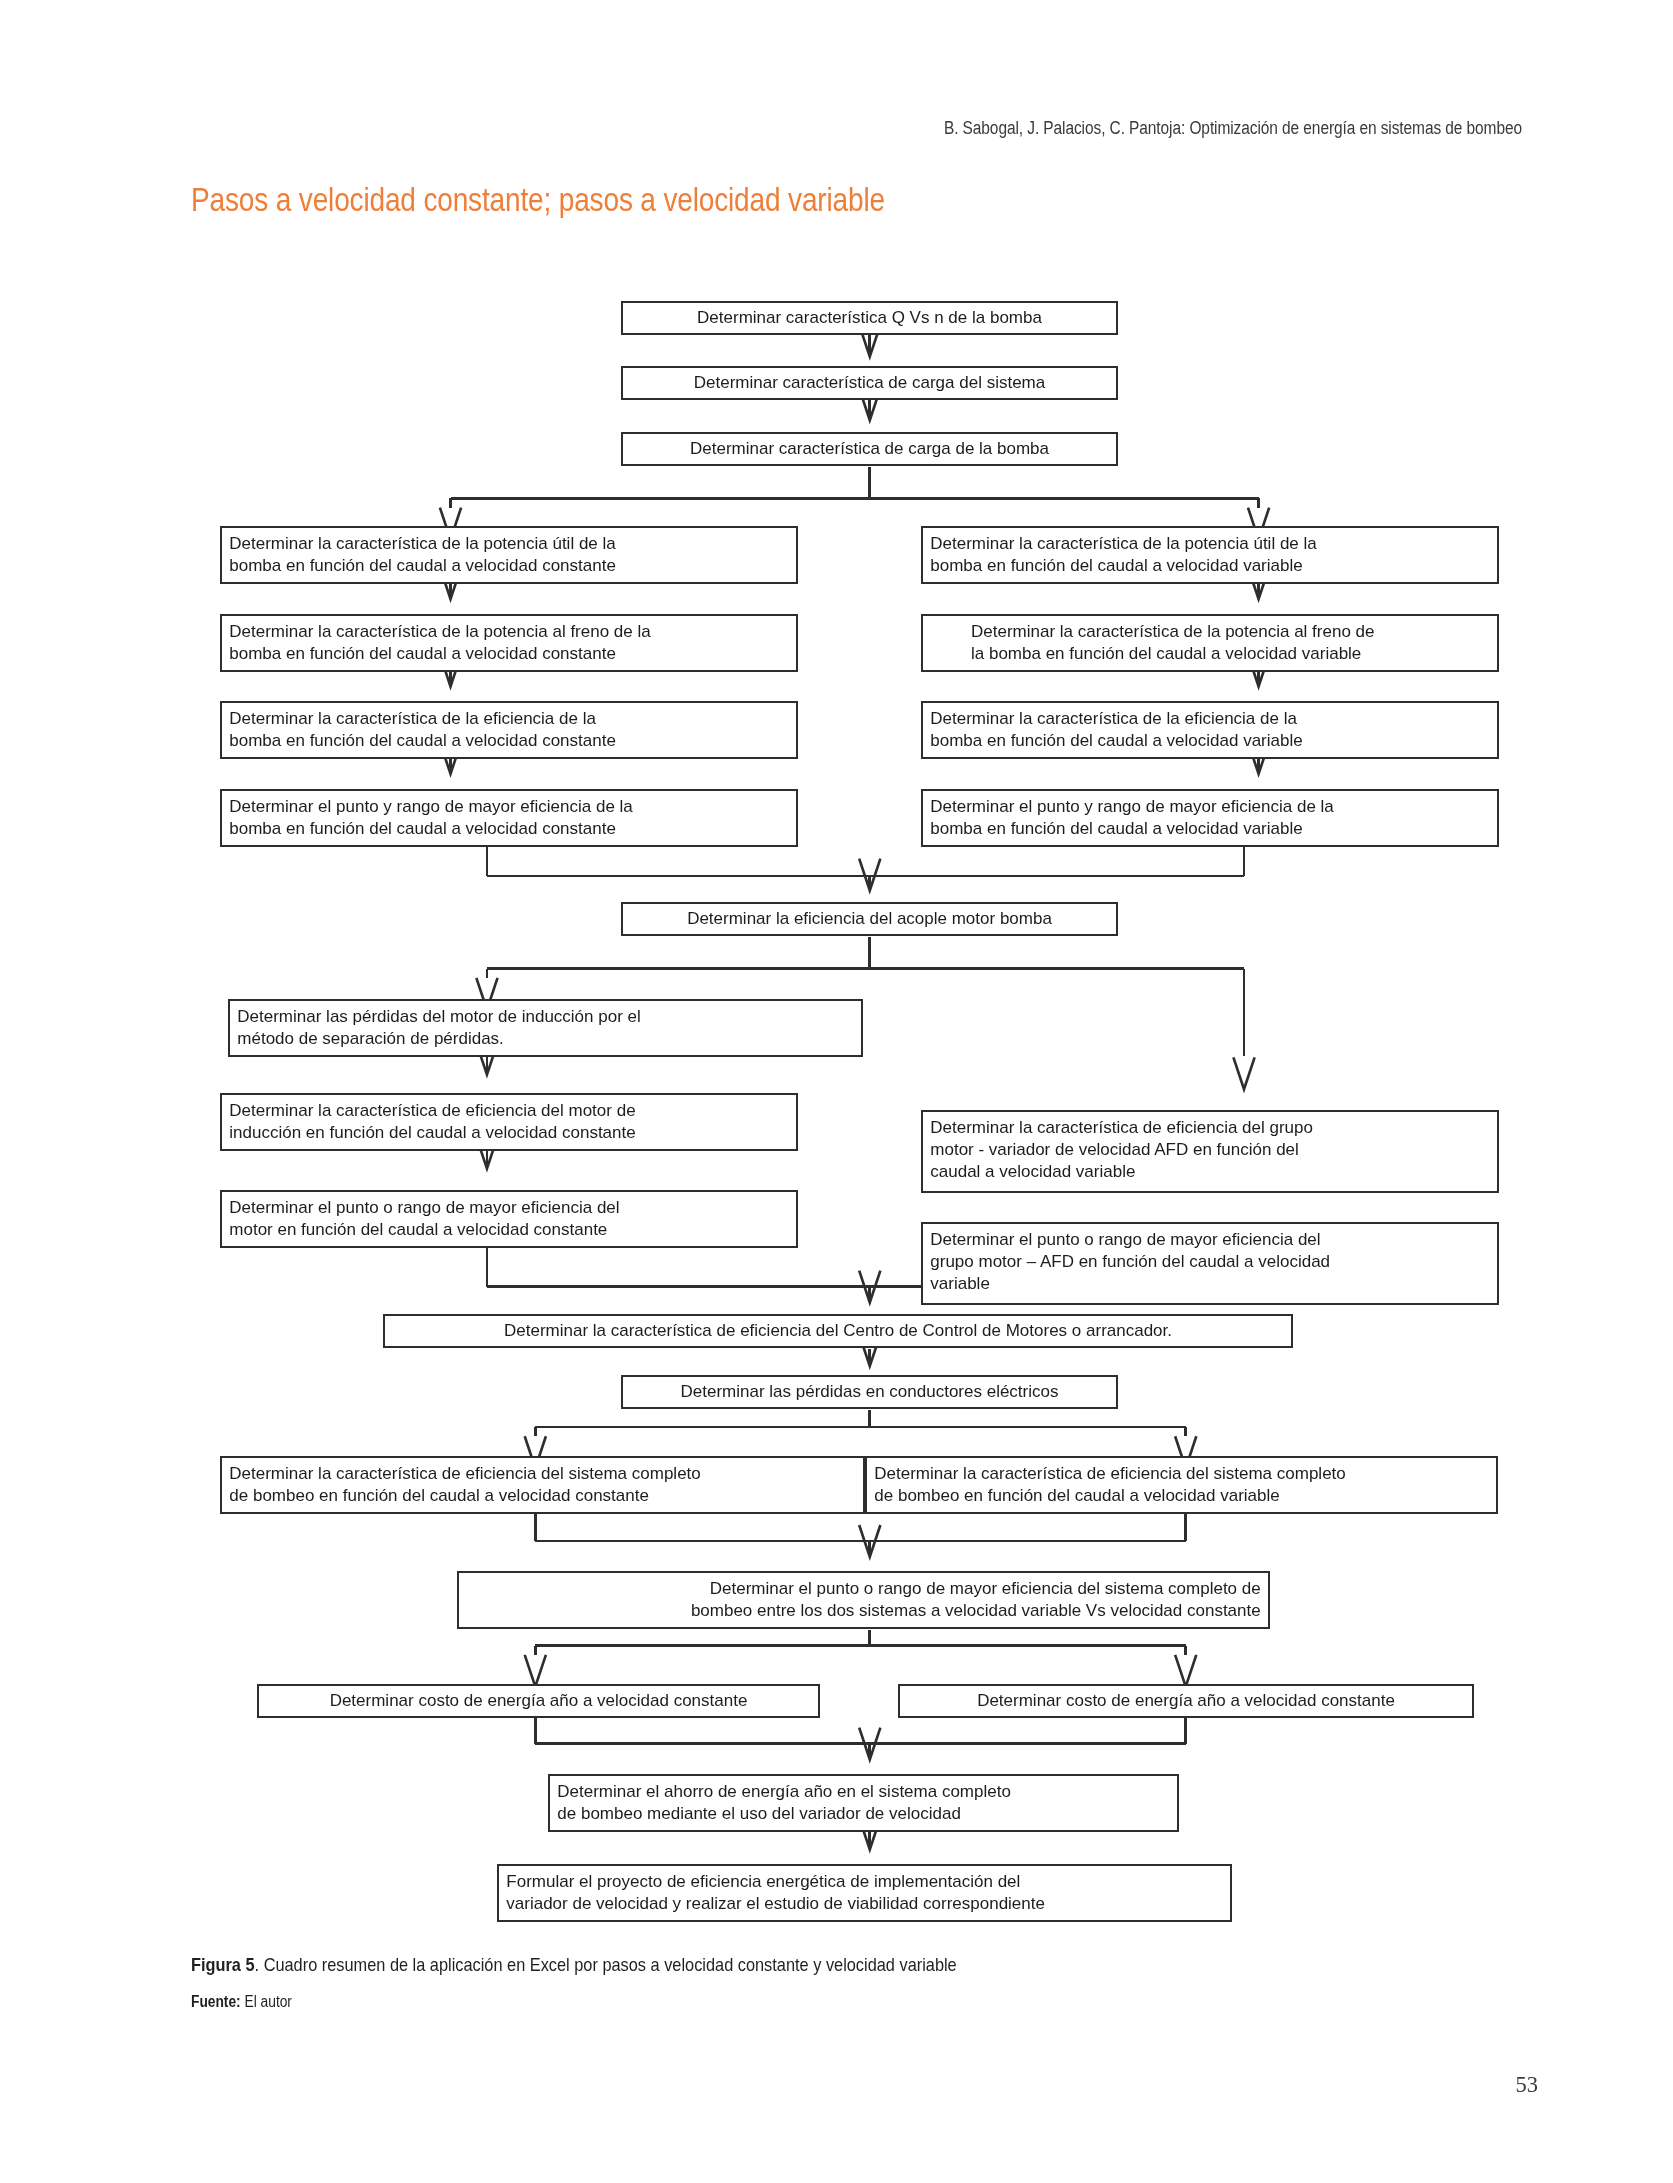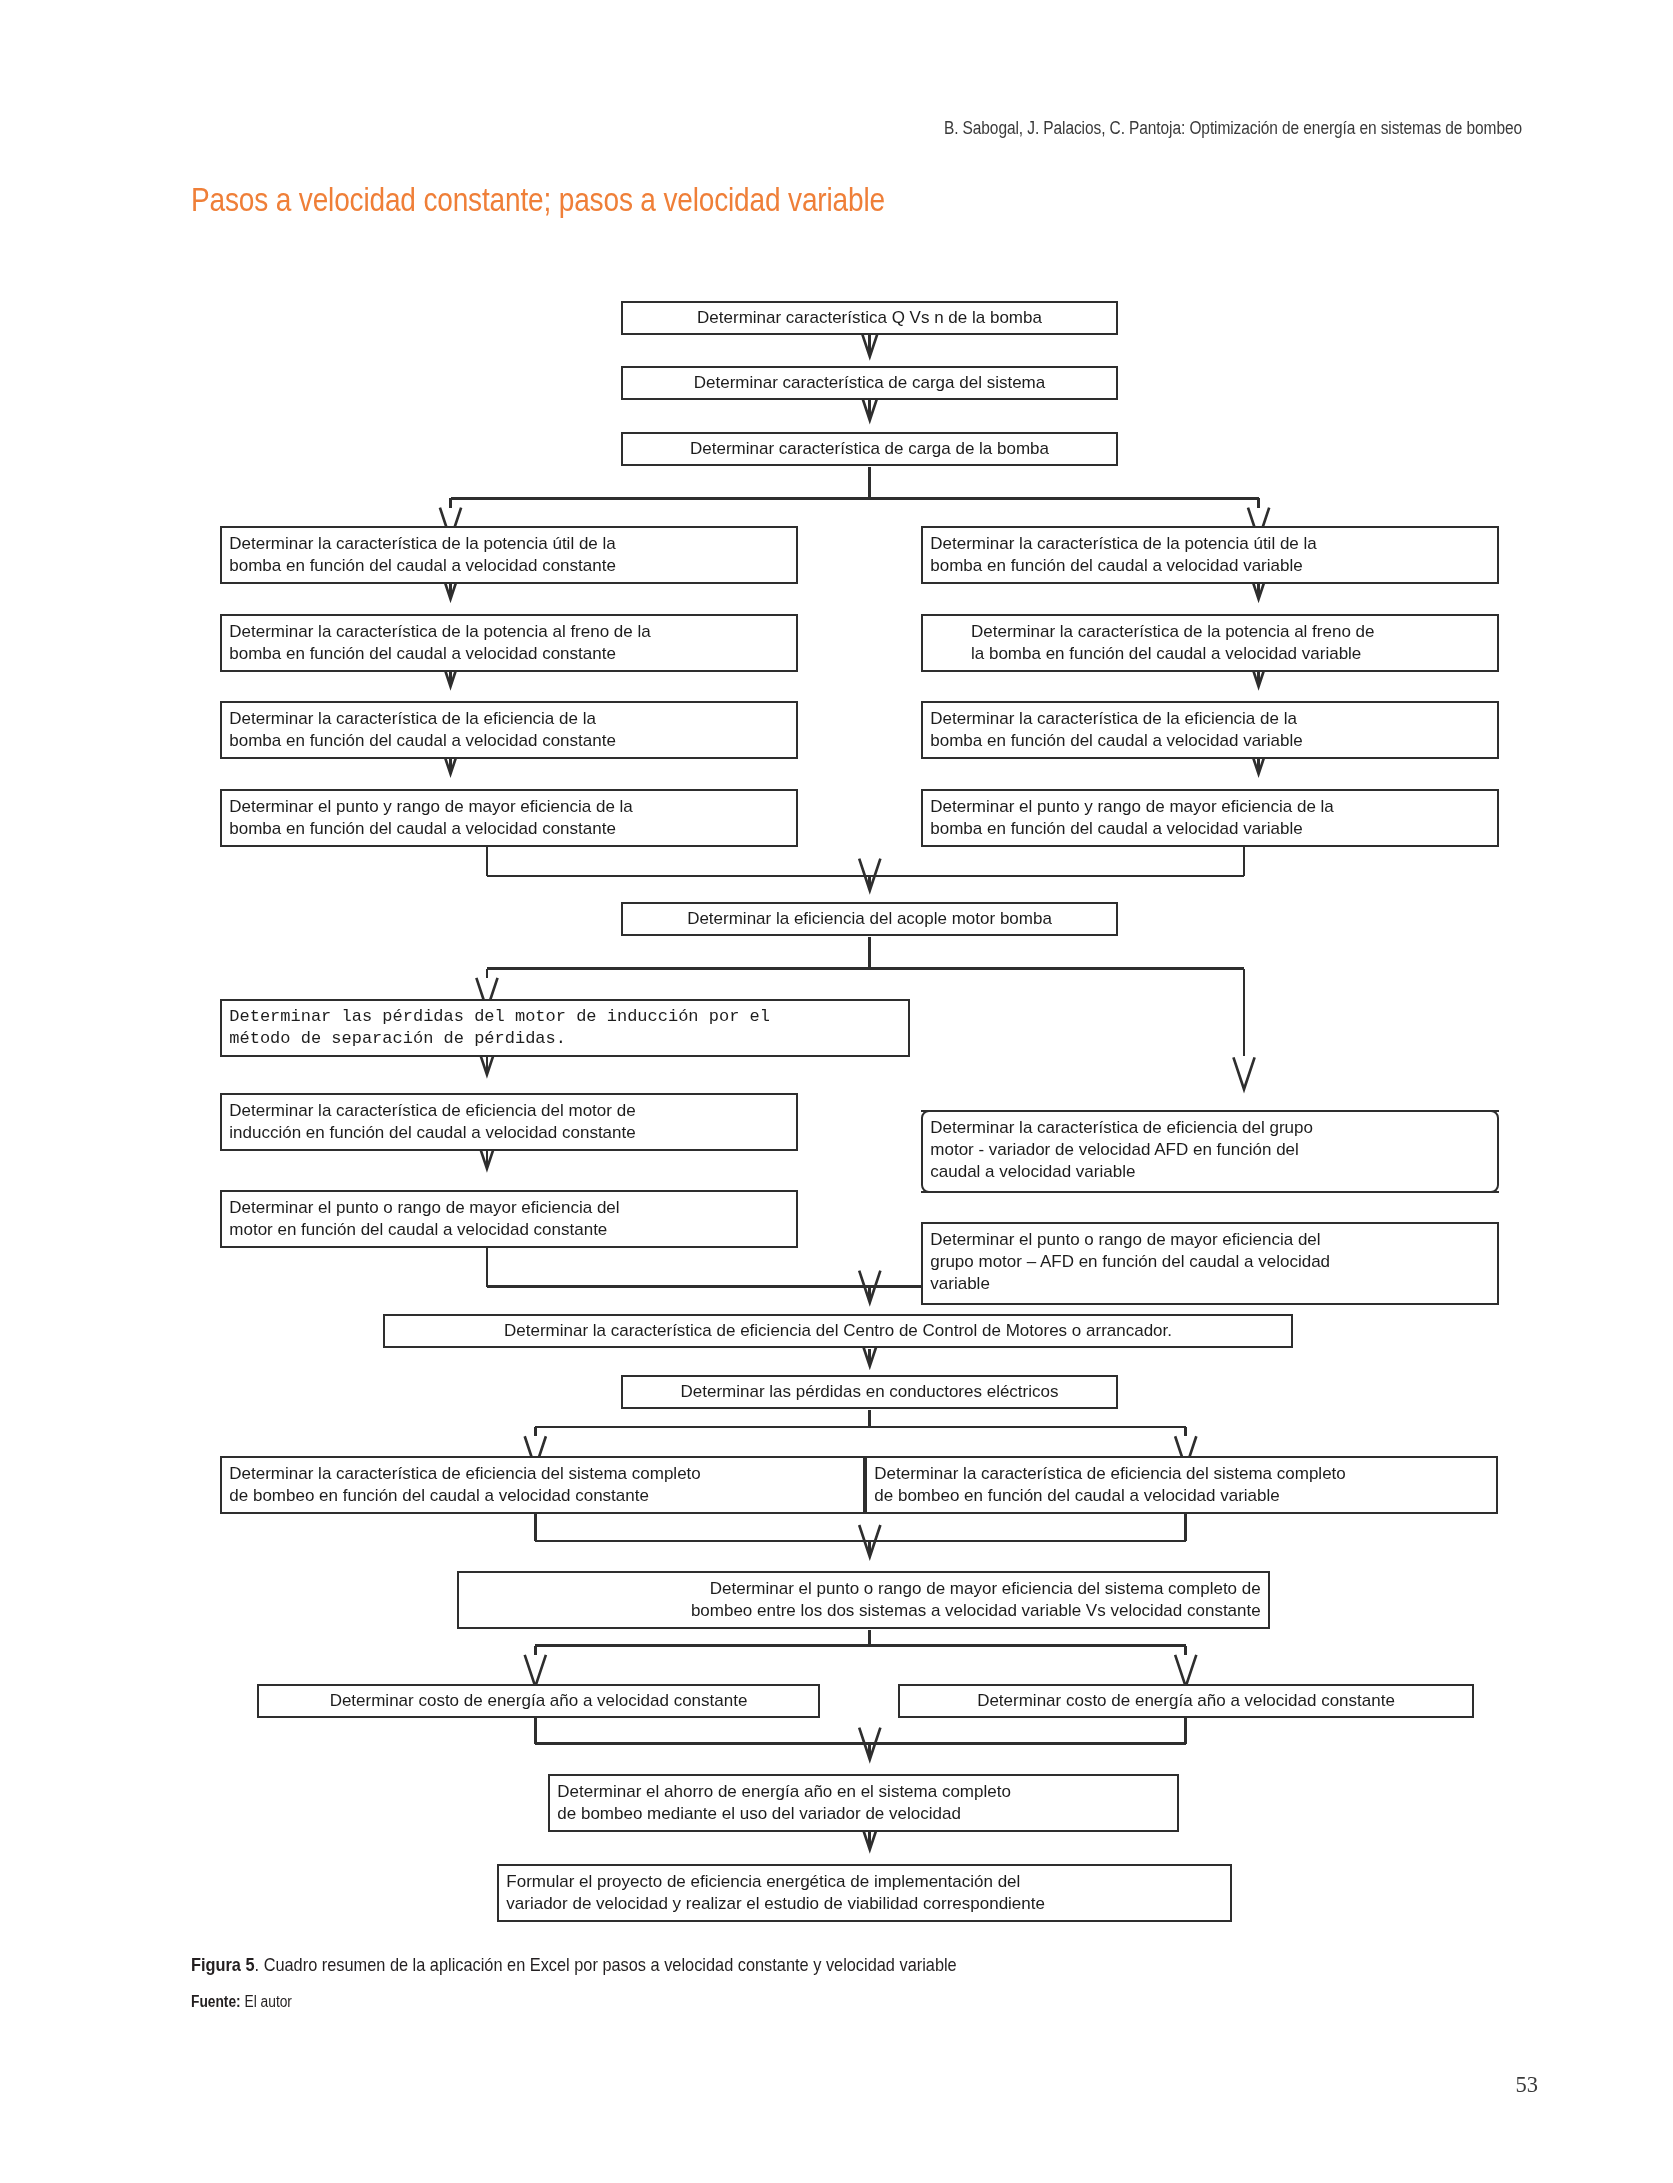--- a/index.html
+++ b/index.html
@@ -201,34 +201,34 @@
     </div>
     <div class="node" style="left:921px;top:488px;width:578px;height:58px;">
       <span class="t">Determinar el punto y rango   de mayor eficiencia  de la</span>
       <span class="t">bomba en función del caudal a velocidad variable</span>
     </div>
 
     <div class="node center compact" style="left:621px;top:601px;width:497px;height:34px;">
       <span class="t">Determinar la eficiencia del acople motor bomba</span>
     </div>
 
-    <div class="node" style="left:220px;top:698px;width:690px;height:58px;font-family:Liberation Mono, monospace;">
+    <div class="node" style="left:228px;top:698px;width:635px;height:58px;">
       <span class="t">Determinar las pérdidas del  motor de inducción por el</span>
       <span class="t">método de separación de pérdidas.</span>
     </div>
     <div class="node" style="left:220px;top:792px;width:578px;height:58px;">
       <span class="t">Determinar la característica de eficiencia  del  motor  de</span>
       <span class="t">inducción  en función del caudal a velocidad constante</span>
     </div>
     <div class="node" style="left:220px;top:889px;width:578px;height:58px;">
       <span class="t">Determinar el punto o rango de mayor eficiencia del</span>
       <span class="t">motor en función del caudal a velocidad constante</span>
     </div>
 
-    <div class="node" style="left:921px;top:809px;width:578px;height:83px;border-radius:8px;">
+    <div class="node" style="left:921px;top:809px;width:578px;height:83px;">
       <span class="t">Determinar la característica de eficiencia  del  grupo</span>
       <span class="t">motor  - variador de velocidad AFD en función  del</span>
       <span class="t">caudal a velocidad variable</span>
     </div>
     <div class="node" style="left:921px;top:921px;width:578px;height:83px;">
       <span class="t">Determinar el punto o rango de mayor eficiencia del</span>
       <span class="t">grupo motor – AFD en función del caudal a velocidad</span>
       <span class="t">variable</span>
     </div>
 

